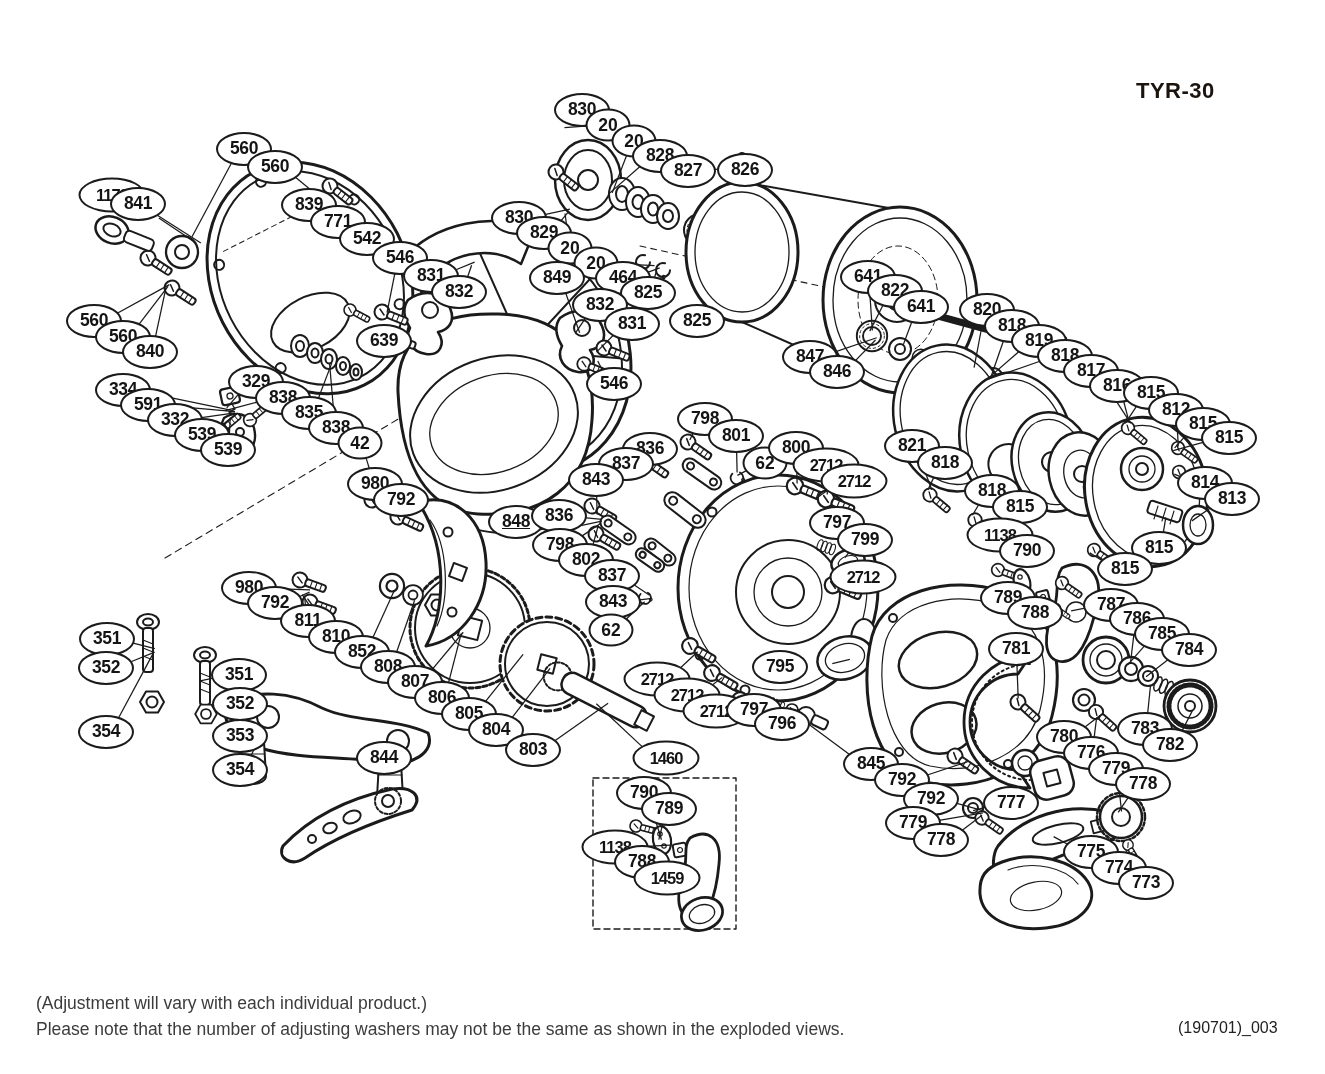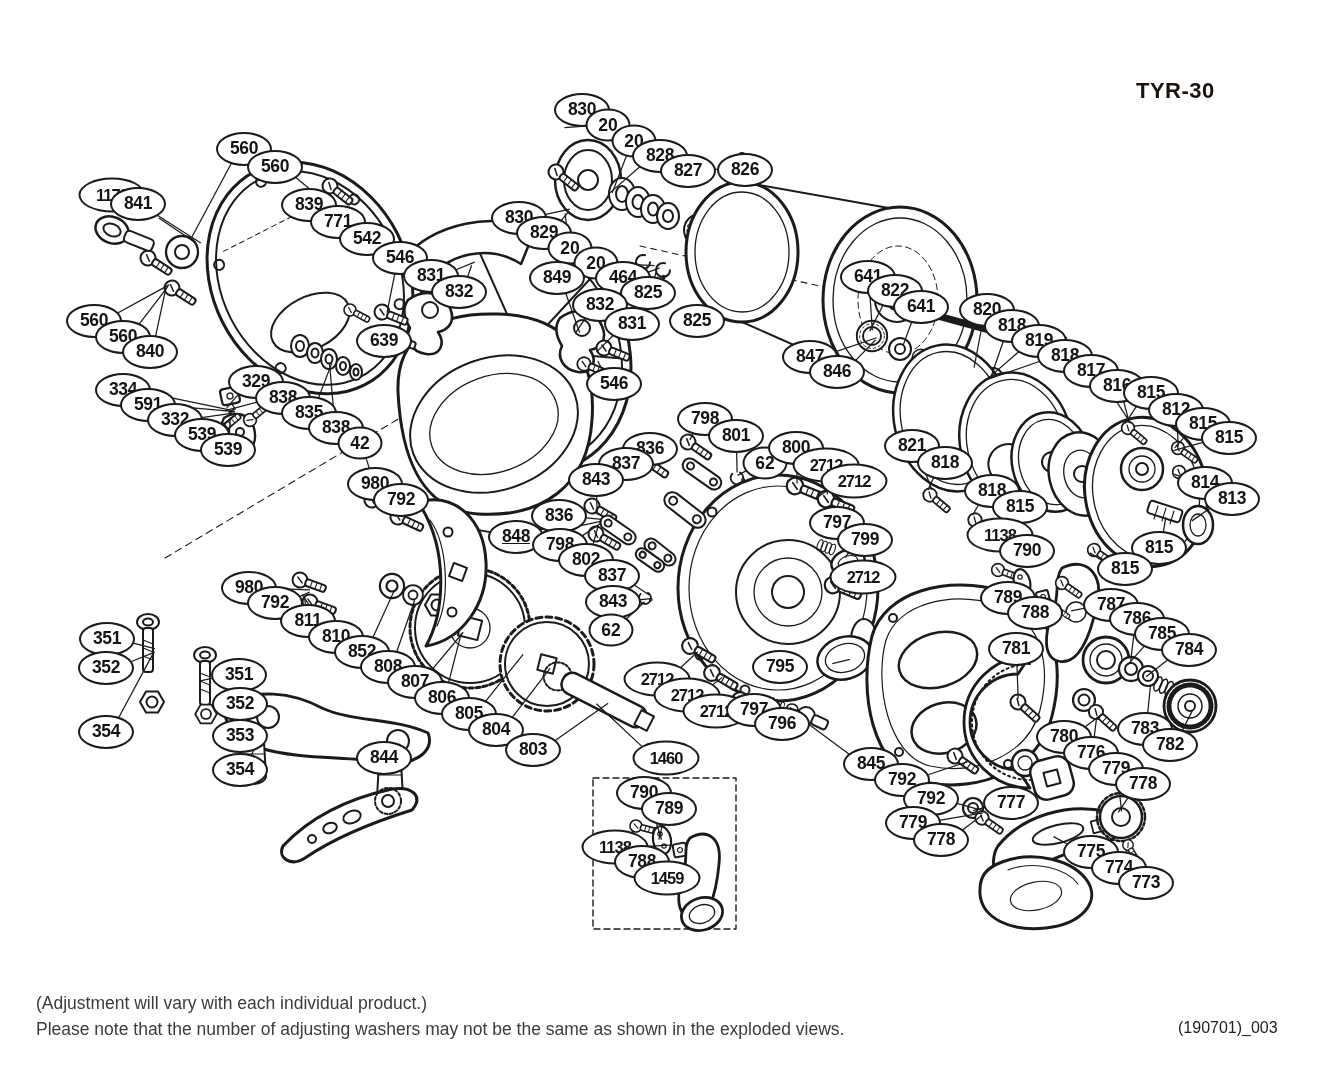--- a/index.html
+++ b/index.html
@@ -603,21 +603,21 @@
       <div class="co len3" style="left: 626px; top: 464px; border-color: rgb(27, 27, 27);">837</div>
       <div class="co len3" style="left: 596px; top: 480px; border-color: rgb(27, 27, 27);">843</div>
       <div class="co len2" style="left: 765px; top: 463px; border-color: rgb(27, 27, 27);">62</div>
       <div class="co len3" style="left: 796px; top: 448px; border-color: rgb(27, 27, 27);">800</div>
       <div class="co len4" style="left: 826px; top: 465px; border-color: rgb(27, 27, 27);">2712</div>
       <div class="co len4" style="left: 854px; top: 481px; border-color: rgb(27, 27, 27);">2712</div>
       <div class="co len3" style="left: 837px; top: 523px; border-color: rgb(27, 27, 27);">797</div>
       <div class="co len3" style="left: 865px; top: 540px; border-color: rgb(27, 27, 27);">799</div>
       <div class="co len4" style="left: 863px; top: 577px; border-color: rgb(27, 27, 27);">2712</div>
       <div class="co len3" style="left: 780px; top: 667px; border-color: rgb(27, 27, 27);">795</div>
-      <div class="co len3" style="left: 516px; top: 537px; border-color: rgb(27, 27, 27); text-decoration: underline;">848</div>
+      <div class="co len3" style="left: 516px; top: 522px; border-color: rgb(27, 27, 27); text-decoration: underline;">848</div>
       <div class="co len3" style="left: 559px; top: 516px; border-color: rgb(27, 27, 27);">836</div>
       <div class="co len3" style="left: 560px; top: 545px; border-color: rgb(27, 27, 27);">798</div>
       <div class="co len3" style="left: 586px; top: 560px; border-color: rgb(27, 27, 27);">802</div>
       <div class="co len3" style="left: 612px; top: 576px; border-color: rgb(27, 27, 27);">837</div>
       <div class="co len3" style="left: 613px; top: 602px; border-color: rgb(27, 27, 27);">843</div>
       <div class="co len2" style="left: 611px; top: 630px; border-color: rgb(27, 27, 27);">62</div>
       <div class="co len3" style="left: 375px; top: 484px; border-color: rgb(27, 27, 27);">980</div>
       <div class="co len3" style="left: 401px; top: 500px; border-color: rgb(27, 27, 27);">792</div>
       <div class="co len3" style="left: 249px; top: 588px; border-color: rgb(27, 27, 27);">980</div>
       <div class="co len3" style="left: 275px; top: 603px; border-color: rgb(27, 27, 27);">792</div>

